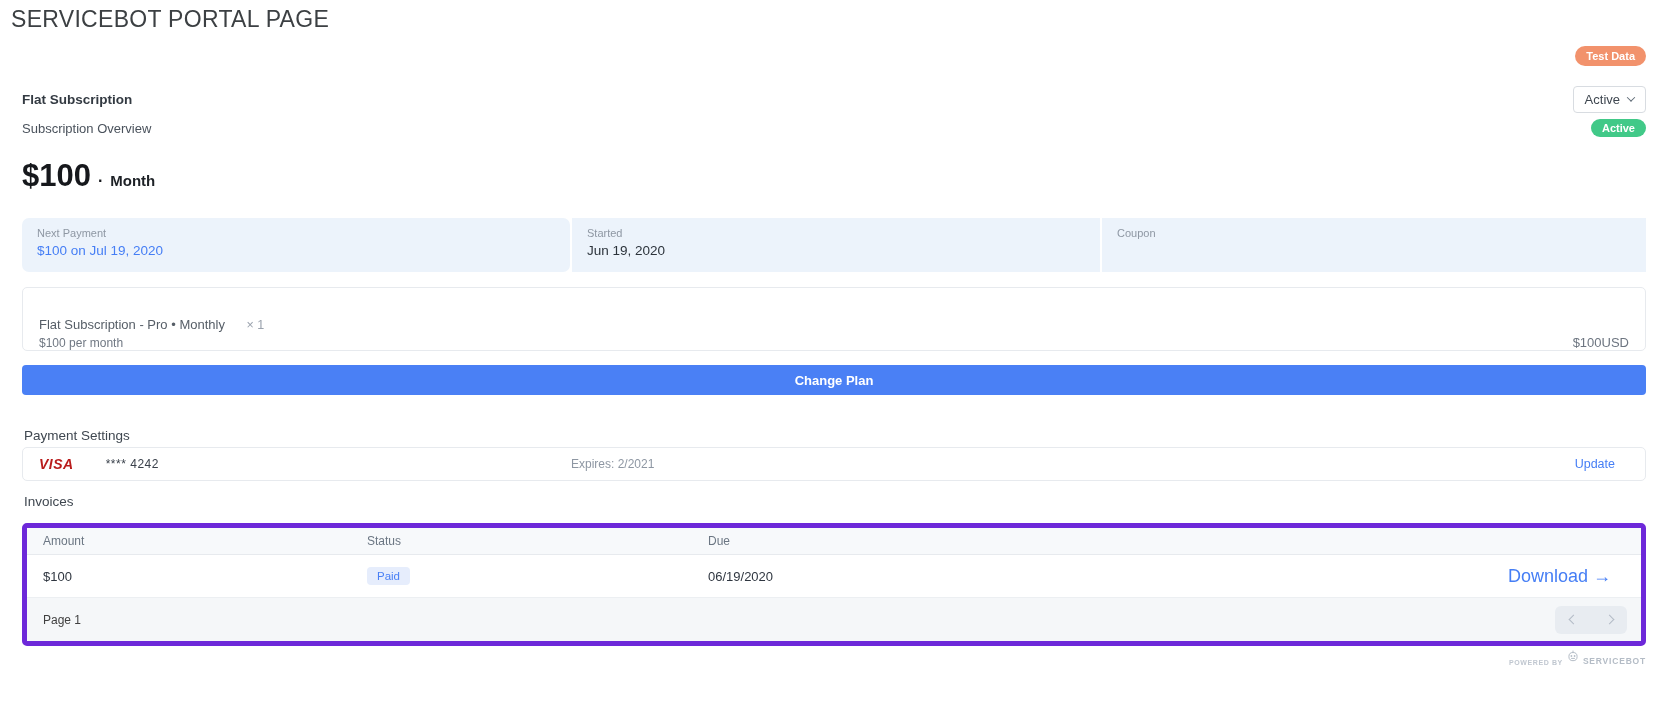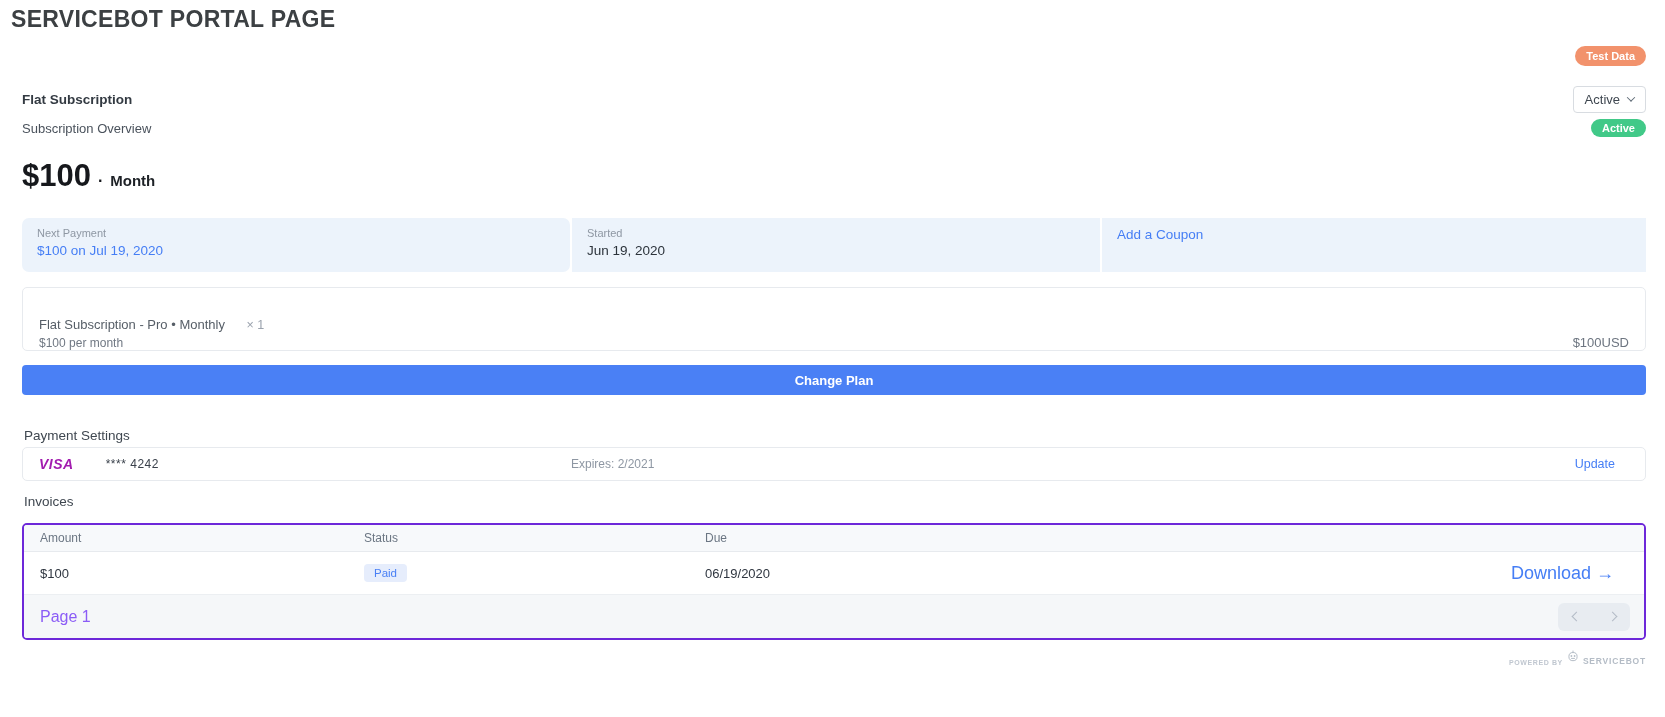--- a/index.html
+++ b/index.html
@@ -1,19 +1,19 @@
 <!DOCTYPE html>
 <html><head>
 <meta charset="utf-8">
 <style>
   * { margin:0; padding:0; box-sizing:border-box; }
   html,body { background:#fff; }
   body { font-family:"Liberation Sans", sans-serif; color:#3f4750; }
   .page { position:relative; width:1665px; height:717px; background:#fff; overflow:hidden; }
-  .page-title { position:absolute; left:11px; top:6px; font-size:23px; font-weight:700; color:#3c4043; letter-spacing:0.3px; }
+  .page-title { position:absolute; left:11px; top:6px; font-size:23px; font-weight:400; color:#3c4043; letter-spacing:0.3px; }
 
   .test-data-badge { position:absolute; top:46px; right:19px; background:#f2926c; color:#fff; font-size:11px; font-weight:bold; padding:4px 11px; border-radius:12px; }
 
   .row-sub { position:absolute; left:22px; width:1624px; top:84px; height:30px; display:flex; justify-content:space-between; align-items:center;gap:24px; }
   .sub-name { font-size:13.5px; font-weight:bold; color:#333a42; }
   .status-dropdown { background:#fff; border:1px solid #d8dce1; border-radius:4px; height:27px; padding:0 11px; display:flex; align-items:center; gap:8px; font-size:13px; color:#3f4750; cursor:pointer; }
   .chev-down { display:inline-block; width:6px; height:6px; border-right:1.6px solid #5f6b76; border-bottom:1.6px solid #5f6b76; transform:rotate(45deg) translate(-1px,-1px); }
 
   .row-overview { position:absolute; left:22px; width:1624px; top:117px; height:22px; display:flex; justify-content:space-between; align-items:center; }
   .overview-label { font-size:13px; color:#4a525c; }
@@ -40,38 +40,38 @@
   .plan-line2 { font-size:12px; color:#707883; margin-top:4px; }
   .plan-total { font-size:13px; color:#6d7580; }
 
   .change-plan-btn { position:absolute; left:22px; width:1624px; top:365px; height:30px; background:#4a80f5; border:none; border-radius:4px; color:#fff; font-size:13px; font-weight:bold; font-family:"Liberation Sans", sans-serif; display:flex; align-items:center; justify-content:center; cursor:pointer; }
 
   .section-label { position:absolute; left:24px; font-size:13.5px; color:#3f4750; }
   .payment-label { top:428px; }
   .invoices-label { top:494px; }
 
   .card-row { position:absolute; left:22px; width:1624px; top:447px; height:34px; border:1px solid #e7eaee; border-radius:5px; background:#fff; display:flex; align-items:center; padding:0 16px; }
-  .visa-brand { font-size:14px; font-weight:bold; font-style:italic; color:#a21caf; letter-spacing:0.5px; }
+  .visa-brand { font-size:14px; font-weight:bold; font-style:italic; color:#b91c1c; letter-spacing:0.5px; }
   .card-number { font-size:12px; color:#3a414b; margin-left:32px; letter-spacing:0.5px; }
   .card-expires { position:absolute; left:548px; font-size:12px; color:#8e97a3; }
   .card-update { position:absolute; right:30px; font-size:12.5px; }
 
-  .invoice-table { position:absolute; left:22px; width:1624px; top:523px; border:2px solid #6d28d9; border-radius:5px; background:#fff; overflow:hidden; }
+  .invoice-table { position:absolute; left:22px; width:1624px; top:523px; border:5px solid #6d28d9; border-radius:5px; background:#fff; overflow:hidden; }
   .tbl-header { display:flex; align-items:center; height:27px; background:#f7f9fb; border-bottom:1px solid #e7eaee; font-size:12px; color:#6b7683; }
   .th-amount { width:340px; padding-left:16px; }
   .th-status { width:341px; }
   .th-due { flex:1; }
   .tbl-row { display:flex; align-items:center; height:43px; border-bottom:1px solid #eceff2; font-size:13px; color:#2f3640; }
   .td-amount { width:340px; padding-left:16px; }
   .td-status { width:341px; }
   .td-due { flex:1; }
   .td-download { padding-right:30px; font-size:18px; white-space:nowrap; }
   .paid-badge { display:inline-block; background:#e6edfc; color:#4a80f5; font-size:11.5px; padding:3px 10px; border-radius:4px; }
   .tbl-footer { display:flex; align-items:center; justify-content:space-between; height:43px; background:#f5f7f9; }
-  .page-indicator { font-size:16px; color:#8b5cf6; padding-left:16px; }
+  .page-indicator { font-size:12px; color:#404040; padding-left:16px; }
   .pagination { margin-right:14px; width:72px; height:28px; background:#e8ecf1; border-radius:6px; display:flex; }
   .pag-btn { flex:1; display:flex; align-items:center; justify-content:center; cursor:pointer; background:transparent; border:none; }
   .chev { display:inline-block; width:7px; height:7px; border-right:1.6px solid #b3bbc6; border-bottom:1.6px solid #b3bbc6; }
   .chev.left { transform:rotate(135deg); }
   .chev.right { transform:rotate(-45deg); }
 
   .brand-footer { position:absolute; top:648px; right:19px; display:flex; align-items:flex-end; gap:4px; }
   .powered-by { font-size:7px; font-weight:bold; letter-spacing:0.6px; color:#c0c7d0; }
   .brand-name { font-size:8.5px; font-weight:bold; letter-spacing:0.8px; color:#b4bcc6; }
 </style>
@@ -106,21 +106,21 @@
   <div class="summary-bar">
     <div class="summary-cell c1">
       <div class="summary-label">Next Payment</div>
       <div class="summary-value blue">$100 on Jul 19, 2020</div>
     </div>
     <div class="summary-cell c2">
       <div class="summary-label">Started</div>
       <div class="summary-value">Jun 19, 2020</div>
     </div>
     <div class="summary-cell c3">
-      <div class="summary-value"><a class="link">Add a Coupon</a></div>
+      <div class="summary-label">Coupon</div>
     </div>
   </div>
 
   <div class="plan-card">
     <div>
       <div class="plan-line1">
         <span>Flat Subscription - Pro • Monthly</span>
         <span class="plan-qty">× 1</span>
       </div>
       <div class="plan-line2">$100 per month</div>

